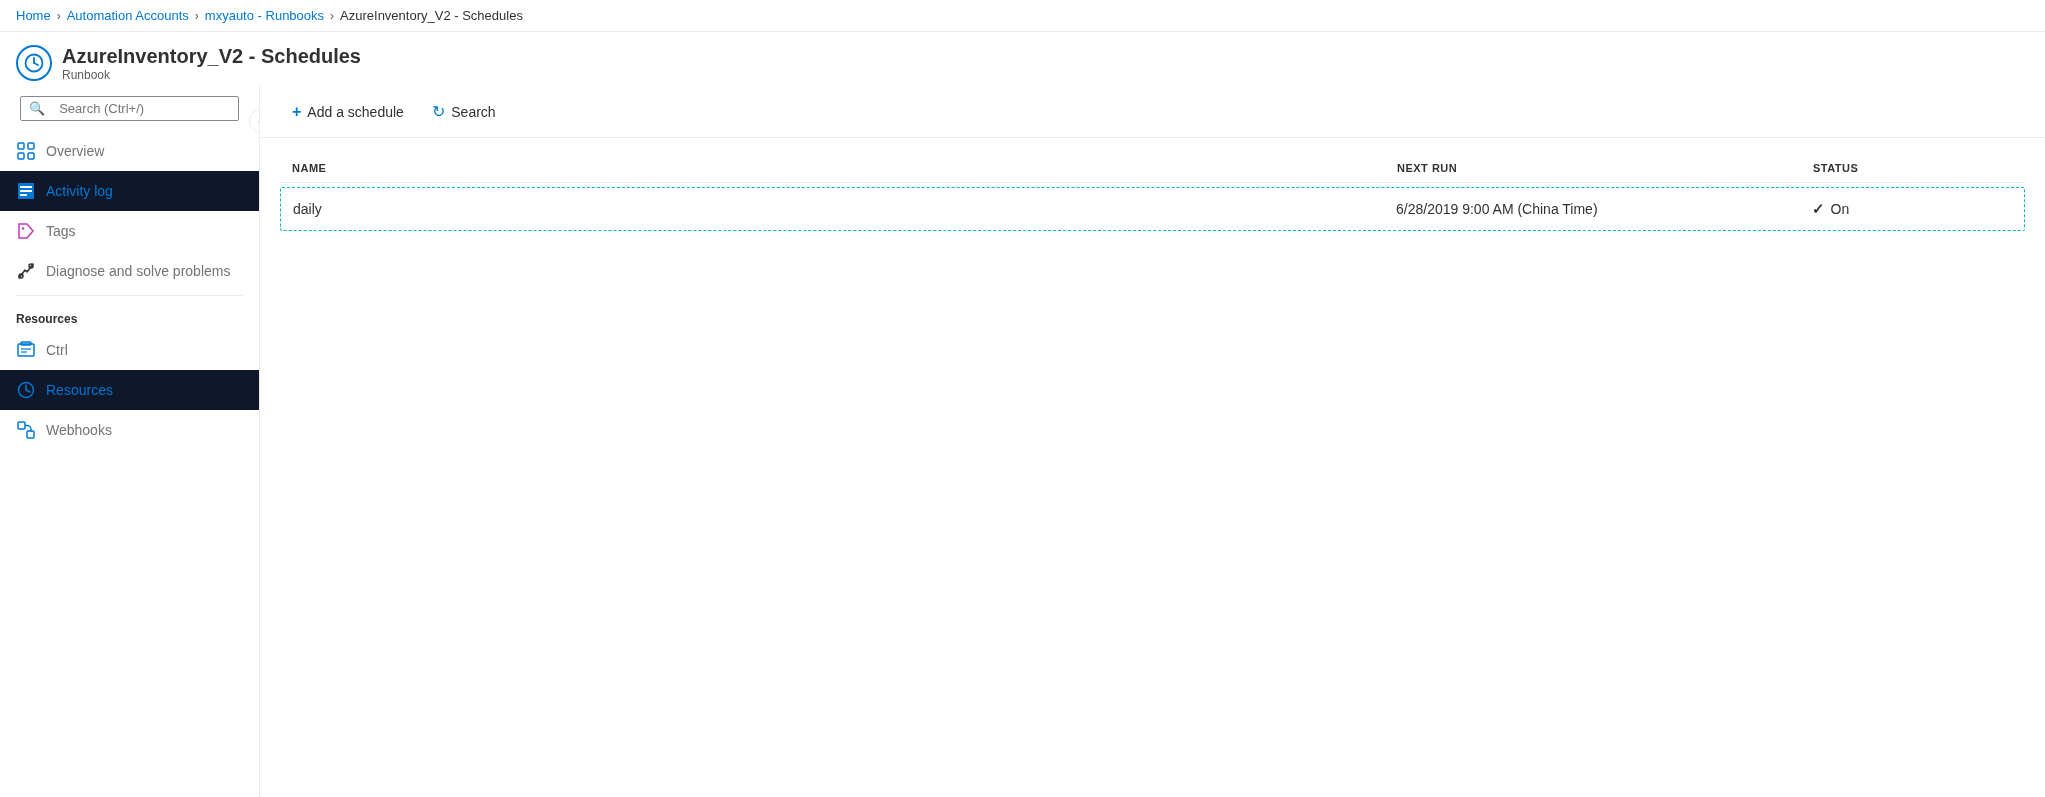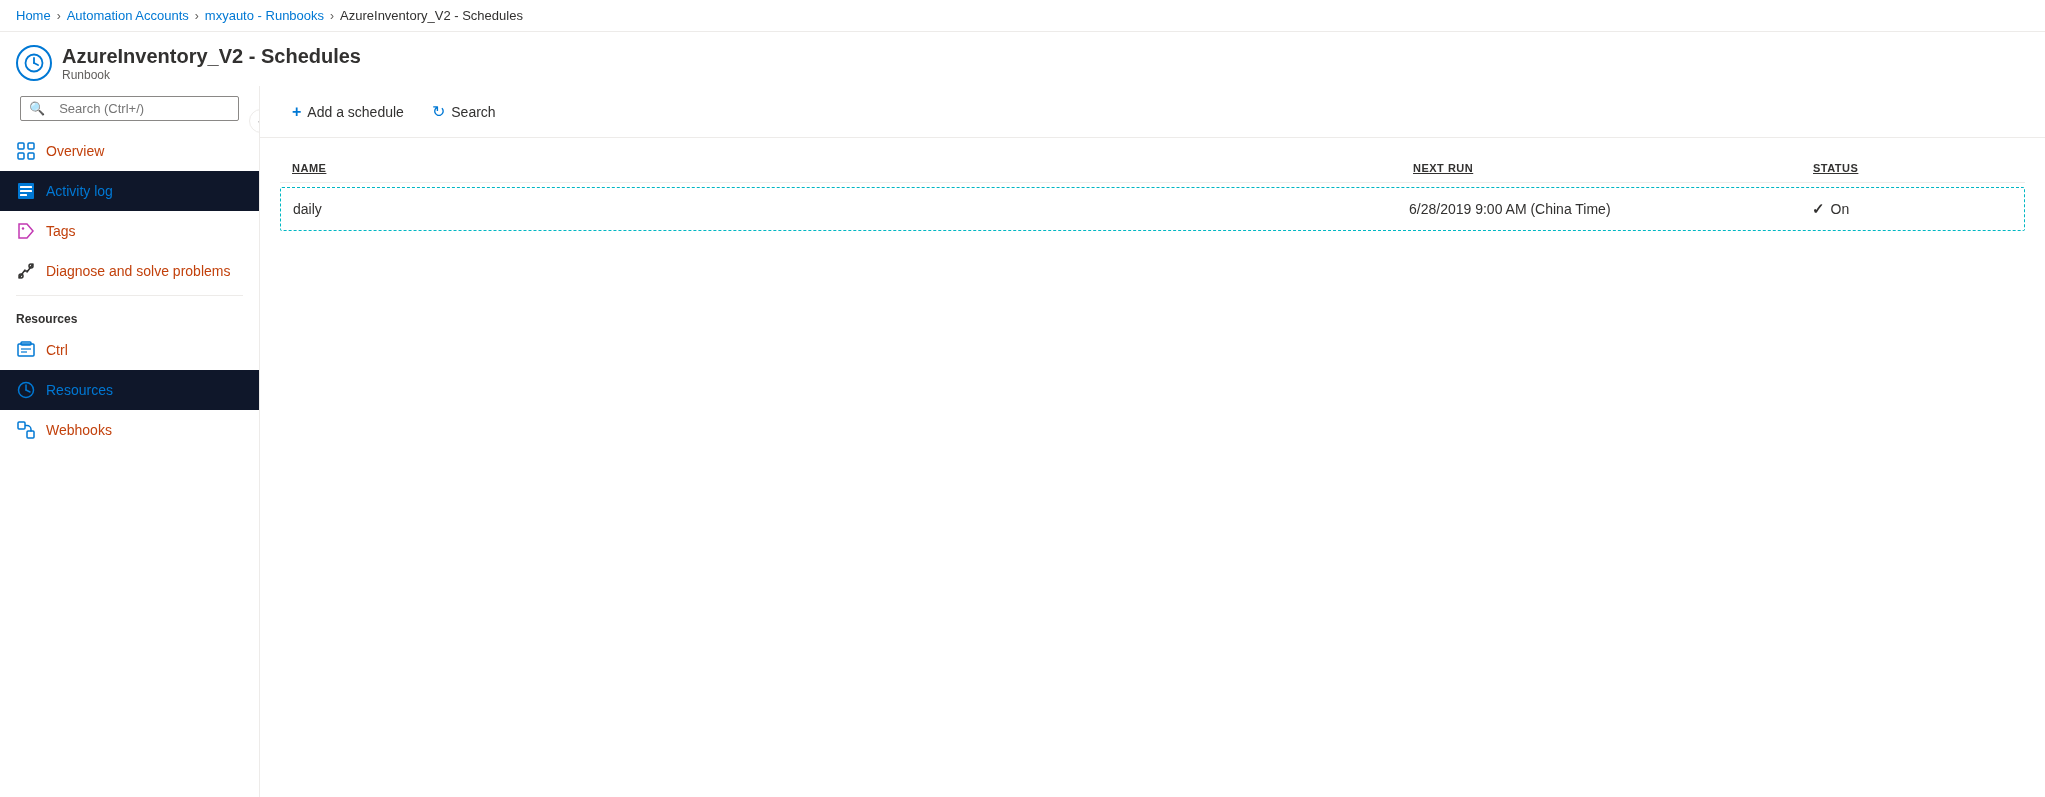--- a/index.html
+++ b/index.html
@@ -44,21 +44,21 @@
     .sidebar-collapse {
       position: absolute; right: -14px; top: 50%; background: #fff; border: 1px solid #edebe9; border-radius: 50%; width: 24px; height: 24px; display: flex; align-items: center; justify-content: center; cursor: pointer; font-size: 11px; color: #605e5c;
     }
 
     .sidebar-search-row {
       display: flex; align-items: center; padding: 0 8px; position: relative;
     }
 
     
     .nav-item {
-      display: flex; align-items: center; gap: 10px; padding: 10px 16px; cursor: pointer; font-size: 14px; color: #c2410c; transition: background 0.1s;
+      display: flex; align-items: center; gap: 10px; padding: 10px 16px; cursor: pointer; font-size: 14px; color: #737373; transition: background 0.1s;
     }
     .nav-item.active { background: #0f172a; color: #0078d4; }
     .nav-item .nav-icon { width: 20px; height: 20px; display: flex; align-items: center; justify-content: center; flex-shrink: 0; }
 
     .nav-section-label {
       padding: 12px 16px 4px 16px; font-size: 12px; font-weight: 600; color: #323130;
     }
     .nav-divider { border: none; border-top: 1px solid #edebe9; margin: 4px 16px; }
 
     
@@ -72,27 +72,27 @@
     }
     .toolbar-btn {
       display: flex; align-items: center; gap: 6px; padding: 6px 12px; border: none; background: transparent; cursor: pointer; font-size: 14px; color: #323130; border-radius: 2px;
     }
     .toolbar-btn .btn-icon { color: #0078d4; font-size: 16px; font-weight: bold; }
 
     
     .table-area { padding: 16px 20px; flex: 1; overflow-y: auto; }
     .table-header {
       display: grid; grid-template-columns: 1fr 400px 200px;
-      padding: 8px 12px; border-bottom: 1px solid #edebe9;  text-decoration: underline;
+      padding: 8px 12px; border-bottom: 1px solid #edebe9; gap: 16px;
     }
     .col-header { font-size: 11px; font-weight: 700; color: #323130; text-transform: uppercase; letter-spacing: 0.5px; }
 
     .table-row {
       display: grid; grid-template-columns: 1fr 400px 200px;
-      padding: 12px 12px; gap: 3px; align-items: center;
+      padding: 12px 12px; gap: 16px; align-items: center;
       border: 1.5px dashed #00b7c3; border-radius: 2px; margin-top: 4px;
     }
 
     .cell { font-size: 14px; color: #323130; }
     .status-cell { display: flex; align-items: center; gap: 6px; }
     .check-icon { color: #323130; font-size: 15px; font-weight: bold; }
 
     .overview-icon { color: #0078d4; }
     .tags-icon { color: #c239b3; font-size: 16px; }
     .diagnose-icon { color: #323130; font-size: 16px; }

